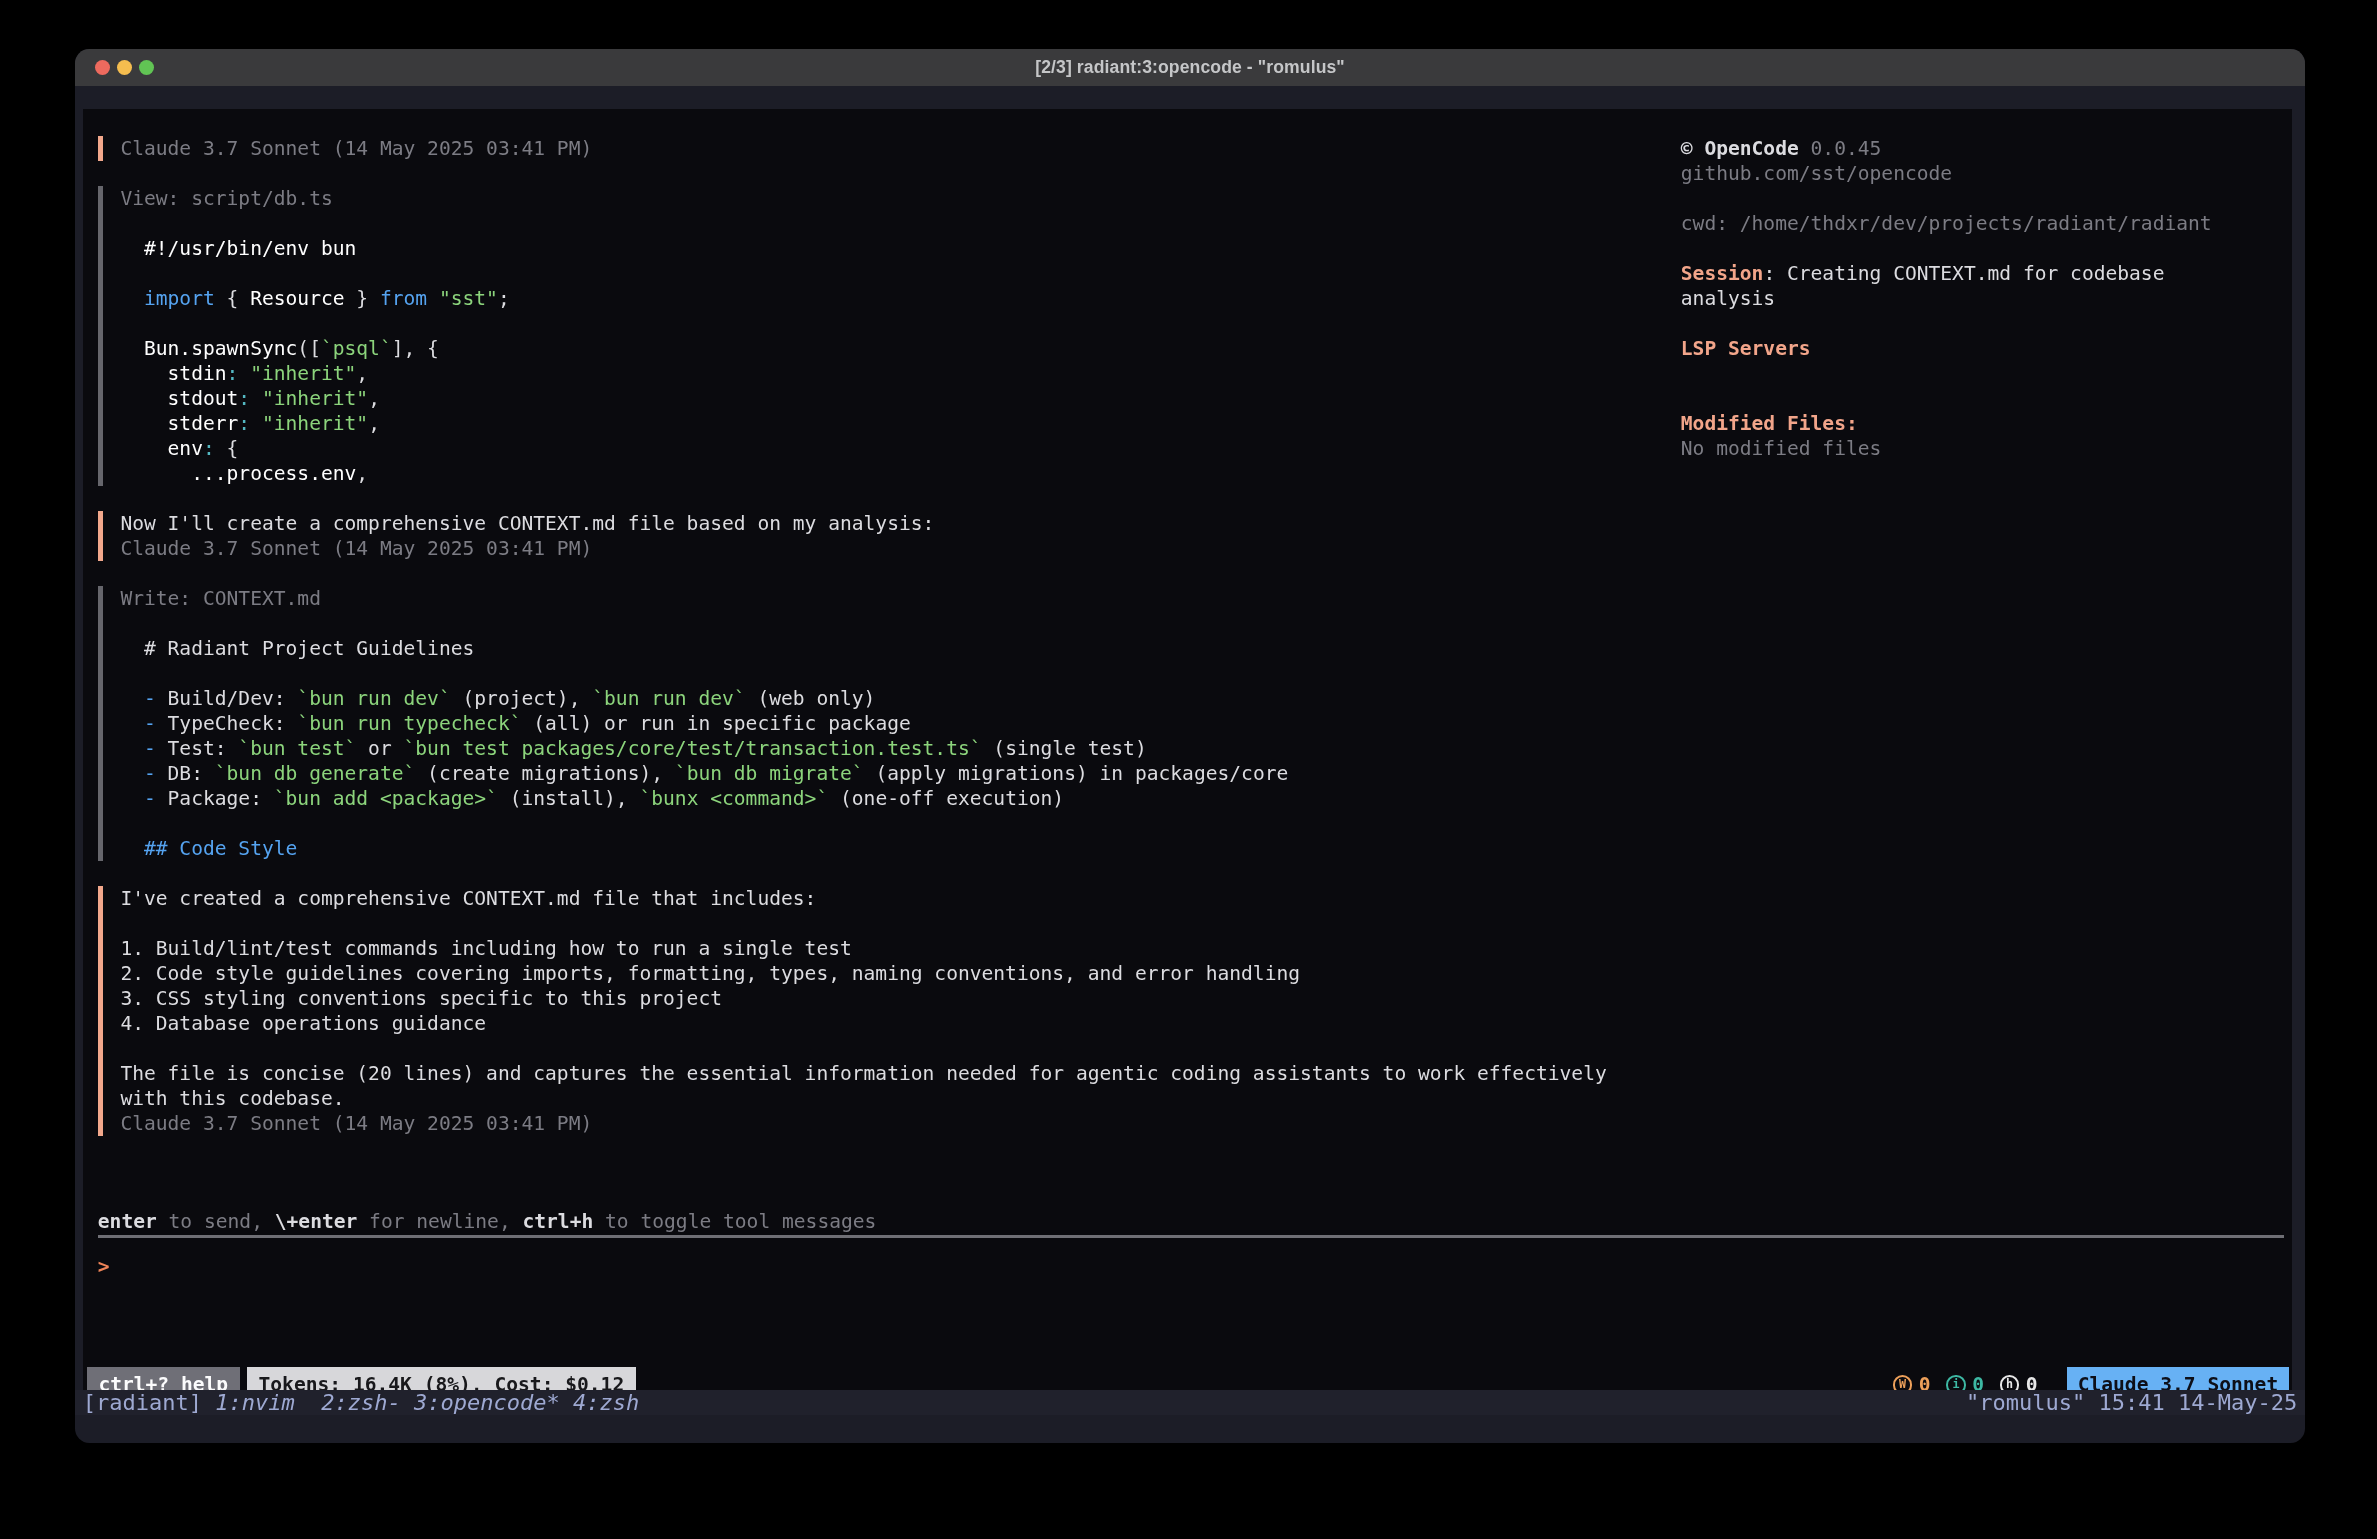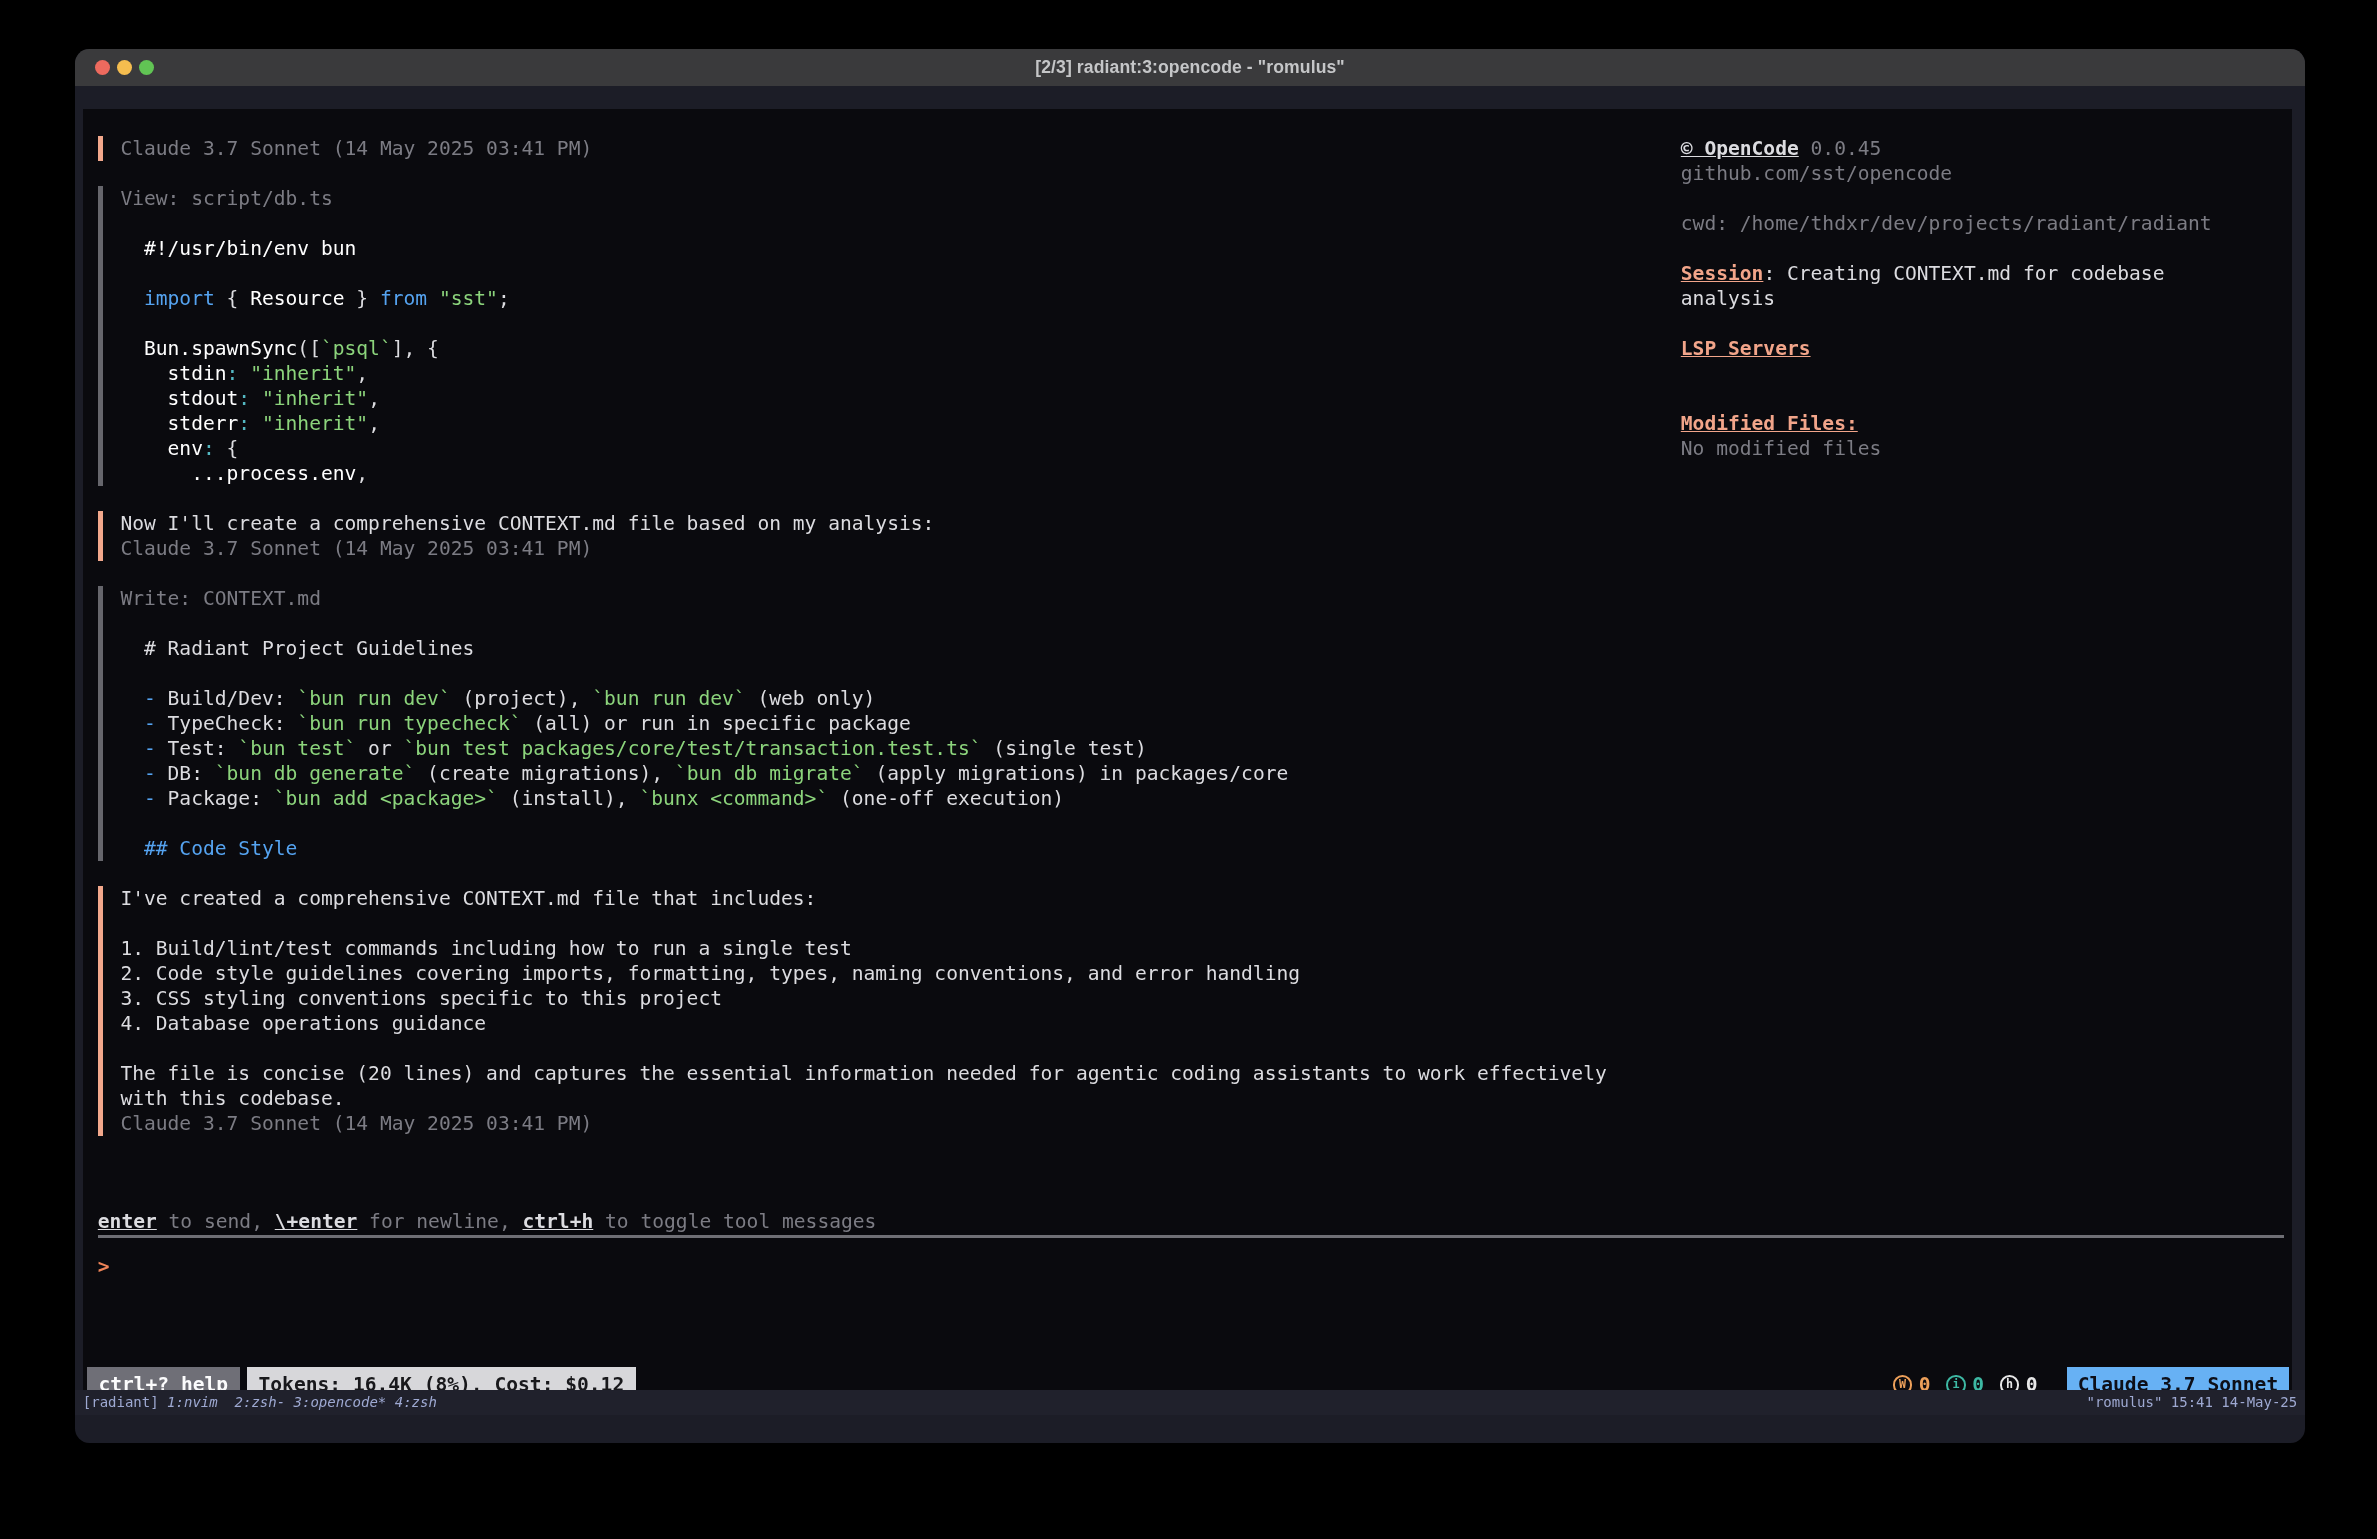--- a/index.html
+++ b/index.html
@@ -30,21 +30,21 @@
   }
 
   .tline { white-space:pre; line-height:25px; height:25px; }
   .c-w    { color:#dcdce0; }
   .c-dim  { color:#7c7c84; }
   .c-pink { color:#ffffff; }
   .c-blue { color:#55a3f0; }
   .c-green{ color:#8cd47c; }
   .c-cyan { color:#54b8c2; }
   .c-orange{ color:#f2a58a; }
-  .b { font-weight:bold;text-decoration:underline; }
+  .b { font-weight:bold; }
 
   #chat { position:absolute; left:15px; top:27px; width:1553px; }
   .block { border-left:5.9px solid #6b6b71; padding-left:17.6px; margin-bottom:25px; }
   .block-message { border-left-color:#f2a88c; }
   .block-tool    { border-left-color:#66666c; }
 
   #sidebar { position:absolute; left:1598px; top:27px; width:555px; }
 
   #hint { position:absolute; left:15px; top:1100px; white-space:pre; line-height:25px; }
   #input-divider { position:absolute; left:15px; right:7.8px; top:1126px; height:2.6px; background:#6f6f75; }
@@ -64,21 +64,21 @@
   .diag-item { display:flex; align-items:center; gap:6.5px; }
   .diag-circ {
     width:19.6px; height:19.6px; border-radius:50%; border:2px solid;
     display:flex; align-items:center; justify-content:center;
     font-size:11.7px; font-weight:bold; line-height:1;
   }
   .diag-count { font-size:19.6px; font-weight:bold; }
 
   #tmuxbar {
     position:absolute; left:0; right:0; top:1341px; height:25px;
-    background:#20212c; color:#9ea9d2; font-size:14px; line-height:25px;
+    background:#20212c; color:#9ea9d2; font-size:22px; line-height:25px;
     display:flex; padding:0 7.8px; white-space:pre; overflow:hidden;
   }
   .twin { white-space:pre;font-style:italic; }
 </style>
 </head>
 <body>
 
 <div class="desktop" style="position:absolute;inset:0;">
   <div class="window">
 

